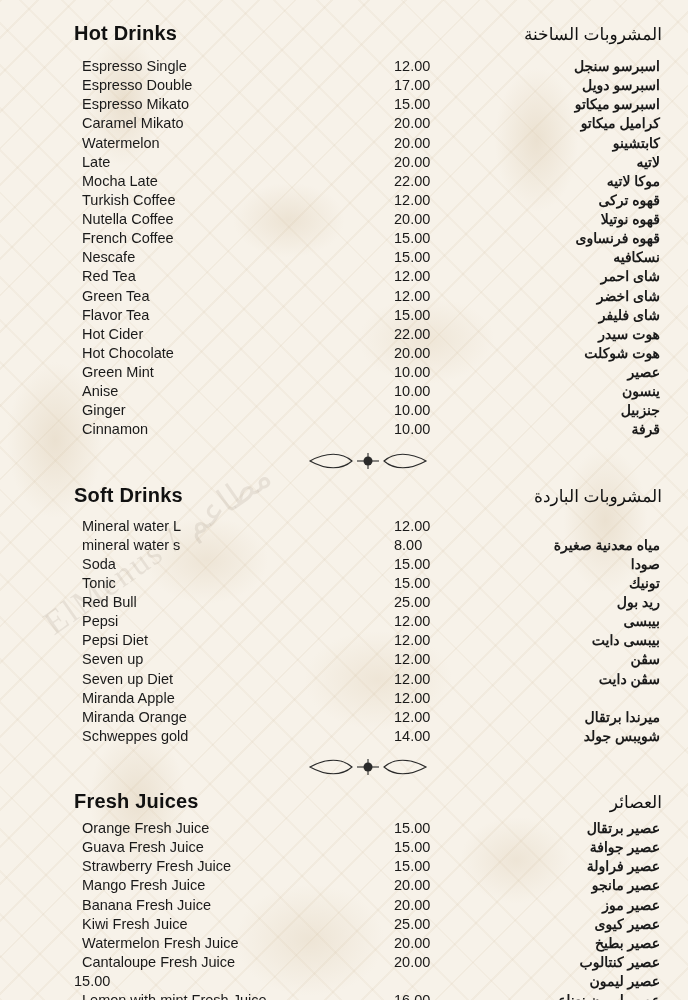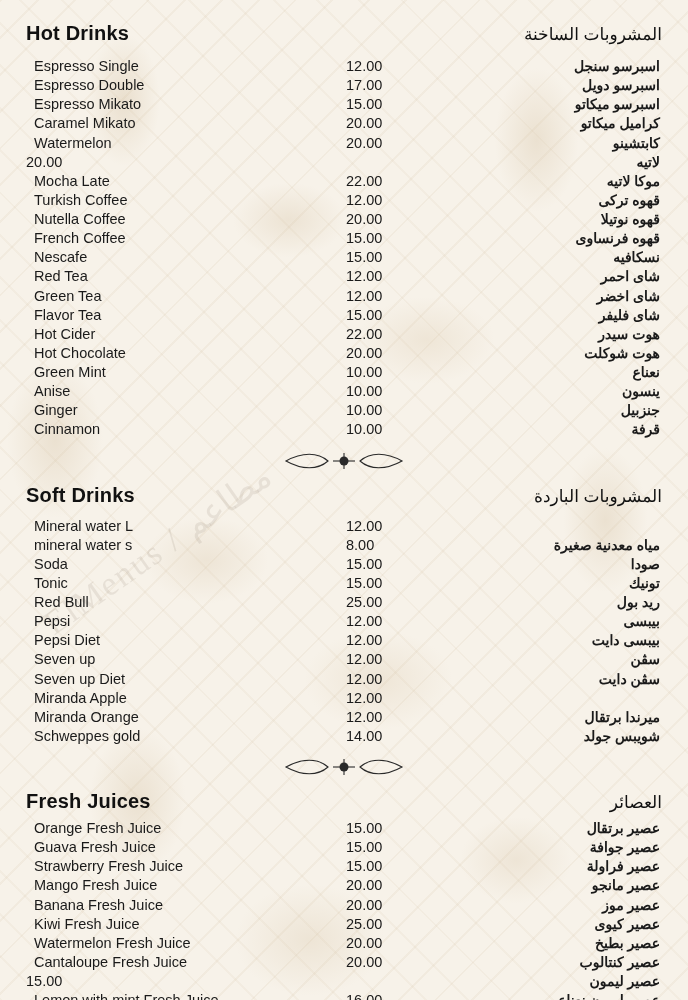--- a/index.html
+++ b/index.html
@@ -58,20 +58,21 @@
     white-space: nowrap;
     pointer-events: none;
   }
 
   .page {
     position: relative;
     z-index: 2;
     padding: 22px 26px 19px 26px;
     box-sizing: border-box;
     height: 750px;
+    margin-left: 48px;
   }
 
   .section { margin-bottom: 4px; }
 
   .section-head {
     display: flex;
     align-items: baseline;
     justify-content: space-between;
     margin-bottom: 10px;
   }
@@ -165,20 +166,21 @@
           <div class="en">Caramel Mikato</div>
           <div class="price">20.00</div>
           <div class="ar">كراميل ميكاتو</div>
         </div>
         <div class="row">
           <div class="en">Watermelon</div>
           <div class="price">20.00</div>
           <div class="ar">كابتشينو</div>
         </div>
         <div class="row">
+          <div class="en">Late</div>
           <div class="price">20.00</div>
           <div class="ar">لاتيه</div>
         </div>
         <div class="row">
           <div class="en">Mocha Late</div>
           <div class="price">22.00</div>
           <div class="ar">موكا لاتيه</div>
         </div>
         <div class="row">
           <div class="en">Turkish Coffee</div>
@@ -221,21 +223,21 @@
           <div class="ar">هوت سيدر</div>
         </div>
         <div class="row">
           <div class="en">Hot Chocolate</div>
           <div class="price">20.00</div>
           <div class="ar">هوت شوكلت</div>
         </div>
         <div class="row">
           <div class="en">Green Mint</div>
           <div class="price">10.00</div>
-          <div class="ar">نعناع</div>
+          <div class="ar">عصير</div>
         </div>
         <div class="row">
           <div class="en">Anise</div>
           <div class="price">10.00</div>
           <div class="ar">ينسون</div>
         </div>
         <div class="row">
           <div class="en">Ginger</div>
           <div class="price">10.00</div>
           <div class="ar">جنزبيل</div>

